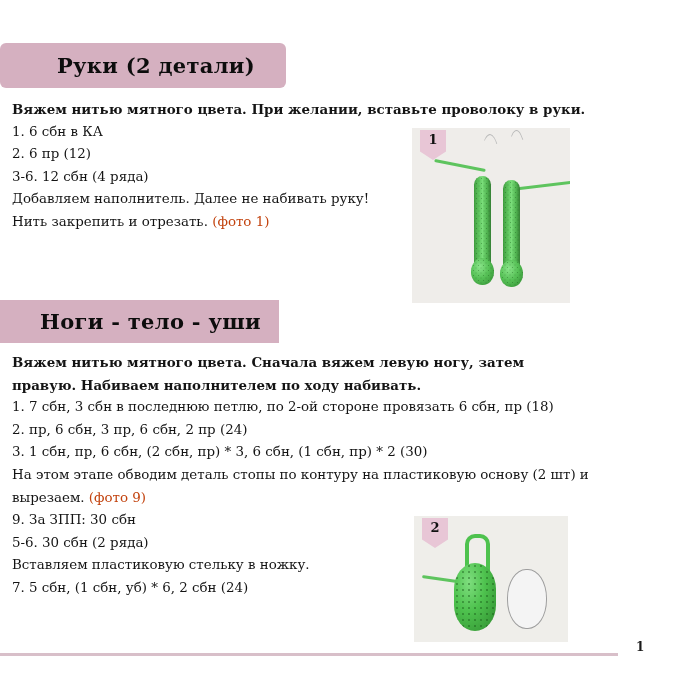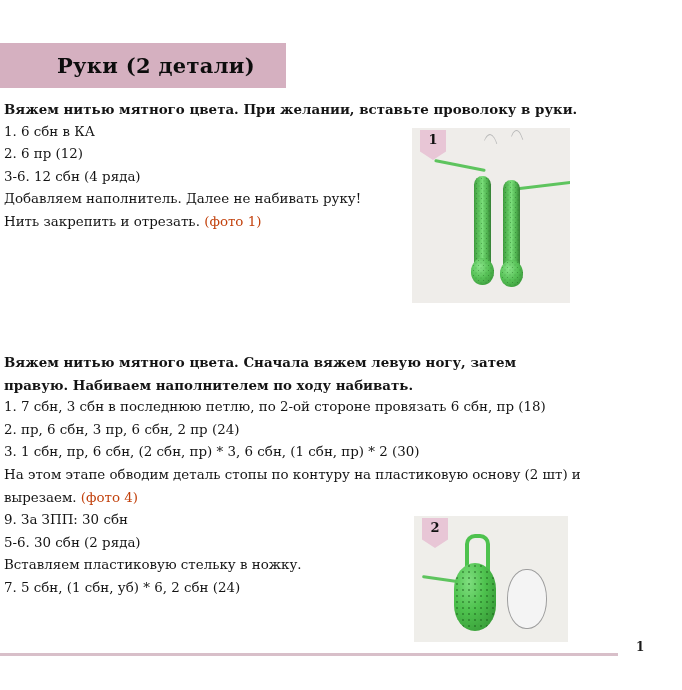--- a/index.html
+++ b/index.html
@@ -32,29 +32,29 @@
     justify-content: center;
   }
   .band-title {
     font-family: "DejaVu Serif", "Liberation Serif", serif;
     font-weight: bold;
     font-size: 21px;
     letter-spacing: 0.3px;
     color: #0d0d0d;
     white-space: nowrap;
   }
-  #band-arms { top: 43px; width: 286px; height: 45px; }
+  #band-arms { top: 43px; width: 286px; height: 45px; border-radius: 6px; }
   #band-arms .band-title { padding-left: 26px; }
   #band-legs { top: 300px; width: 279px; height: 43px; }
   #band-legs .band-title { padding-left: 22px; }
 
   
   .textblock {
     position: absolute;
-    left: 4px;
+    left: 12px;
   }
   .line {
     font-family: "DejaVu Serif", "Liberation Serif", serif;
     font-size: 13.4px;
     line-height: 22.6px;
     color: #141414;
     white-space: nowrap;
   }
   .line.bold { font-weight: bold; }
   .line.wrap { white-space: normal; }
@@ -219,27 +219,30 @@
     </div>
 
     <div class="arm" style="left:91px; top:52px; height:96px;">
       <div class="arm-dots"></div>
     </div>
     <div class="arm-hand" style="left:88px; top:132px;">
       <div class="arm-dots"></div>
     </div>
   </div>
 
+  <div class="band" id="band-legs">
+    <span class="band-title">Ноги - тело - уши</span>
+  </div>
 
   <div class="textblock" id="legs-text" style="width:600px;">
     <div class="line bold wrap" style="width:580px;">Вяжем нитью мятного цвета. Сначала вяжем левую ногу, затем правую. Набиваем наполнителем по ходу набивать.</div>
     <div class="line">1. 7 сбн, 3 сбн в последнюю петлю, по 2-ой стороне провязать 6 сбн, пр (18)</div>
     <div class="line">2. пр, 6 сбн, 3 пр, 6 сбн, 2 пр (24)</div>
     <div class="line">3. 1 сбн, пр, 6 сбн, (2 сбн, пр) * 3, 6 сбн, (1 сбн, пр) * 2 (30)</div>
-    <div class="line wrap" style="width:580px;"><span>На этом этапе обводим деталь стопы по контуру на пластиковую основу (2 шт) и вырезаем. </span><span class="photoref">(фото 4)</span></div>
+    <div class="line wrap" style="width:580px;"><span>На этом этапе обводим деталь стопы по контуру на пластиковую основу (2 шт) и вырезаем. </span><span class="photoref">(фото 9)</span></div>
     <div class="line">9. За ЗПП: 30 сбн</div>
     <div class="line">5-6. 30 сбн (2 ряда)</div>
     <div class="line">Вставляем пластиковую стельку в ножку.</div>
     <div class="line">7. 5 сбн, (1 сбн, уб) * 6, 2 сбн (24)</div>
   </div>
 
   <div class="photo" id="photo-legs">
     <div class="photo-badge">
       <span>2</span>
     </div>

